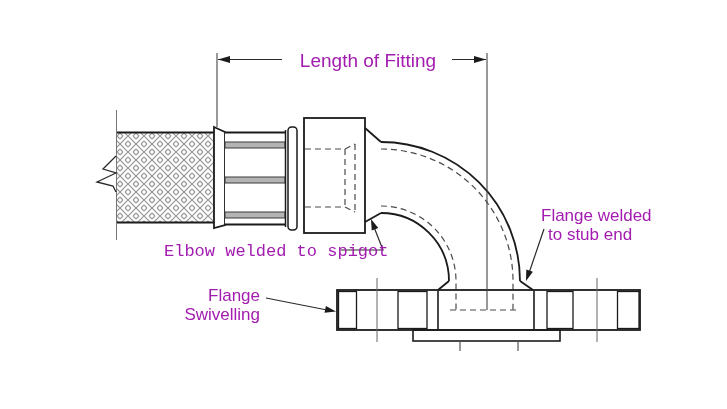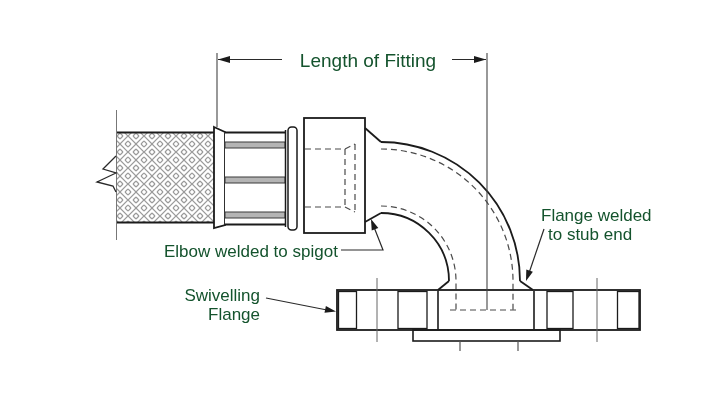--- a/index.html
+++ b/index.html
@@ -12,23 +12,23 @@
     font-family:"Liberation Sans", sans-serif; color:var(--line); overflow:hidden;
   }
   #stage svg{position:absolute; left:0; top:0;}
   .ln{stroke:var(--line); fill:none;}
   .w2{stroke-width:1.8;}
   .w15{stroke-width:1.5;}
   .dash{stroke:#4a4a4a; fill:none; stroke-width:1.2; stroke-dasharray:6 4;}
   .thin{stroke:#777; stroke-width:1;}
   .dimln{stroke:#2a2a2a; stroke-width:1.2; fill:none;}
   .arrow{fill:#1b1b1b; stroke:none;}
-  .lbl{position:absolute; color:#14532d; white-space:nowrap; line-height:1;}
+  .lbl{position:absolute; color:#a21caf; white-space:nowrap; line-height:1;}
   .lbl-dim{left:295px; top:51px; width:146px; font-size:19px; text-align:center;}
-  .lbl-spigot{left:164px; top:243px; font-size:17px;}
+  .lbl-spigot{left:164px; top:243px; font-size:17px;font-family:Liberation Mono, monospace;}
   .lbl-stub{left:541px; top:206px; font-size:17px; line-height:19px;}
   .lbl-stub .l2{margin-left:7px;}
   .lbl-flange{left:184px; top:286px; width:76px; font-size:17px; line-height:19px; text-align:right;}
 </style>
 </head>
 <body>
 
 <div id="stage">
 
   <svg width="727" height="409" viewBox="0 0 727 409">
@@ -121,17 +121,17 @@
   <div class="lbl lbl-dim">Length of Fitting</div>
 
   <div class="lbl lbl-spigot">Elbow welded to spigot</div>
 
   <div class="lbl lbl-stub">
     <div>Flange welded</div>
     <div class="l2">to stub end</div>
   </div>
 
   <div class="lbl lbl-flange">
+    <div>Flange</div>
     <div>Swivelling</div>
-    <div>Flange</div>
   </div>
 
 </div>
 
 </body></html>

